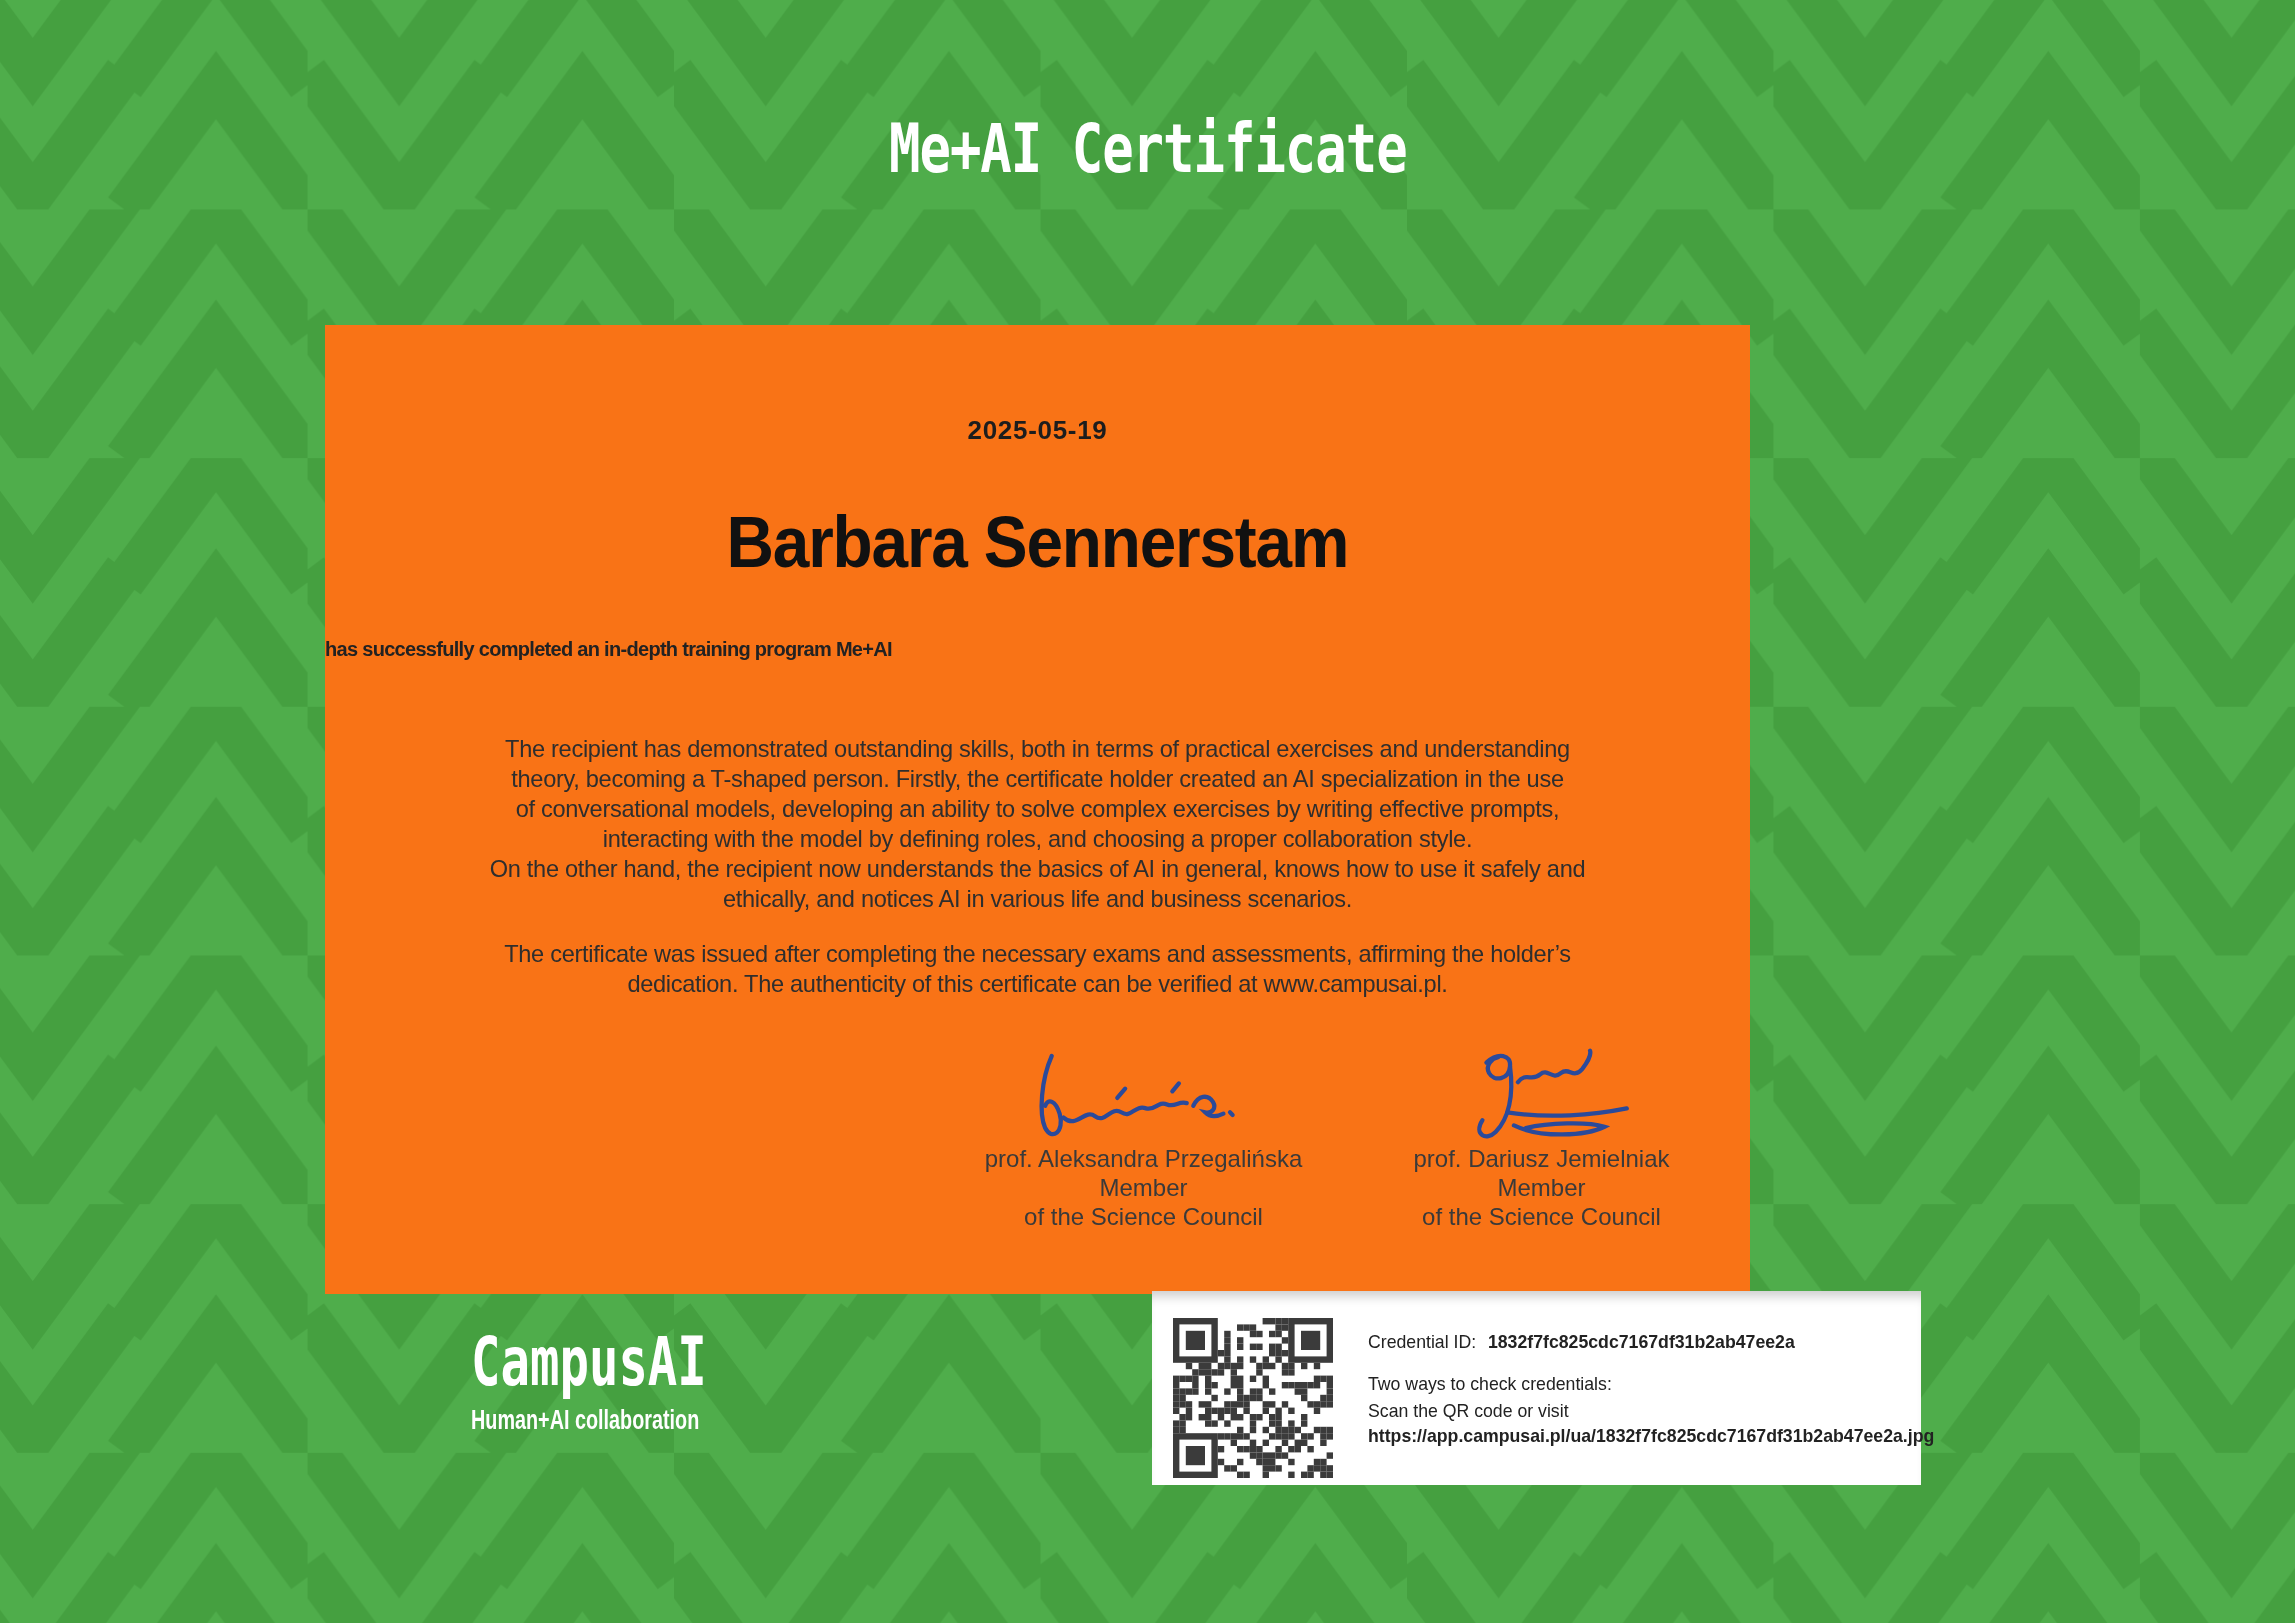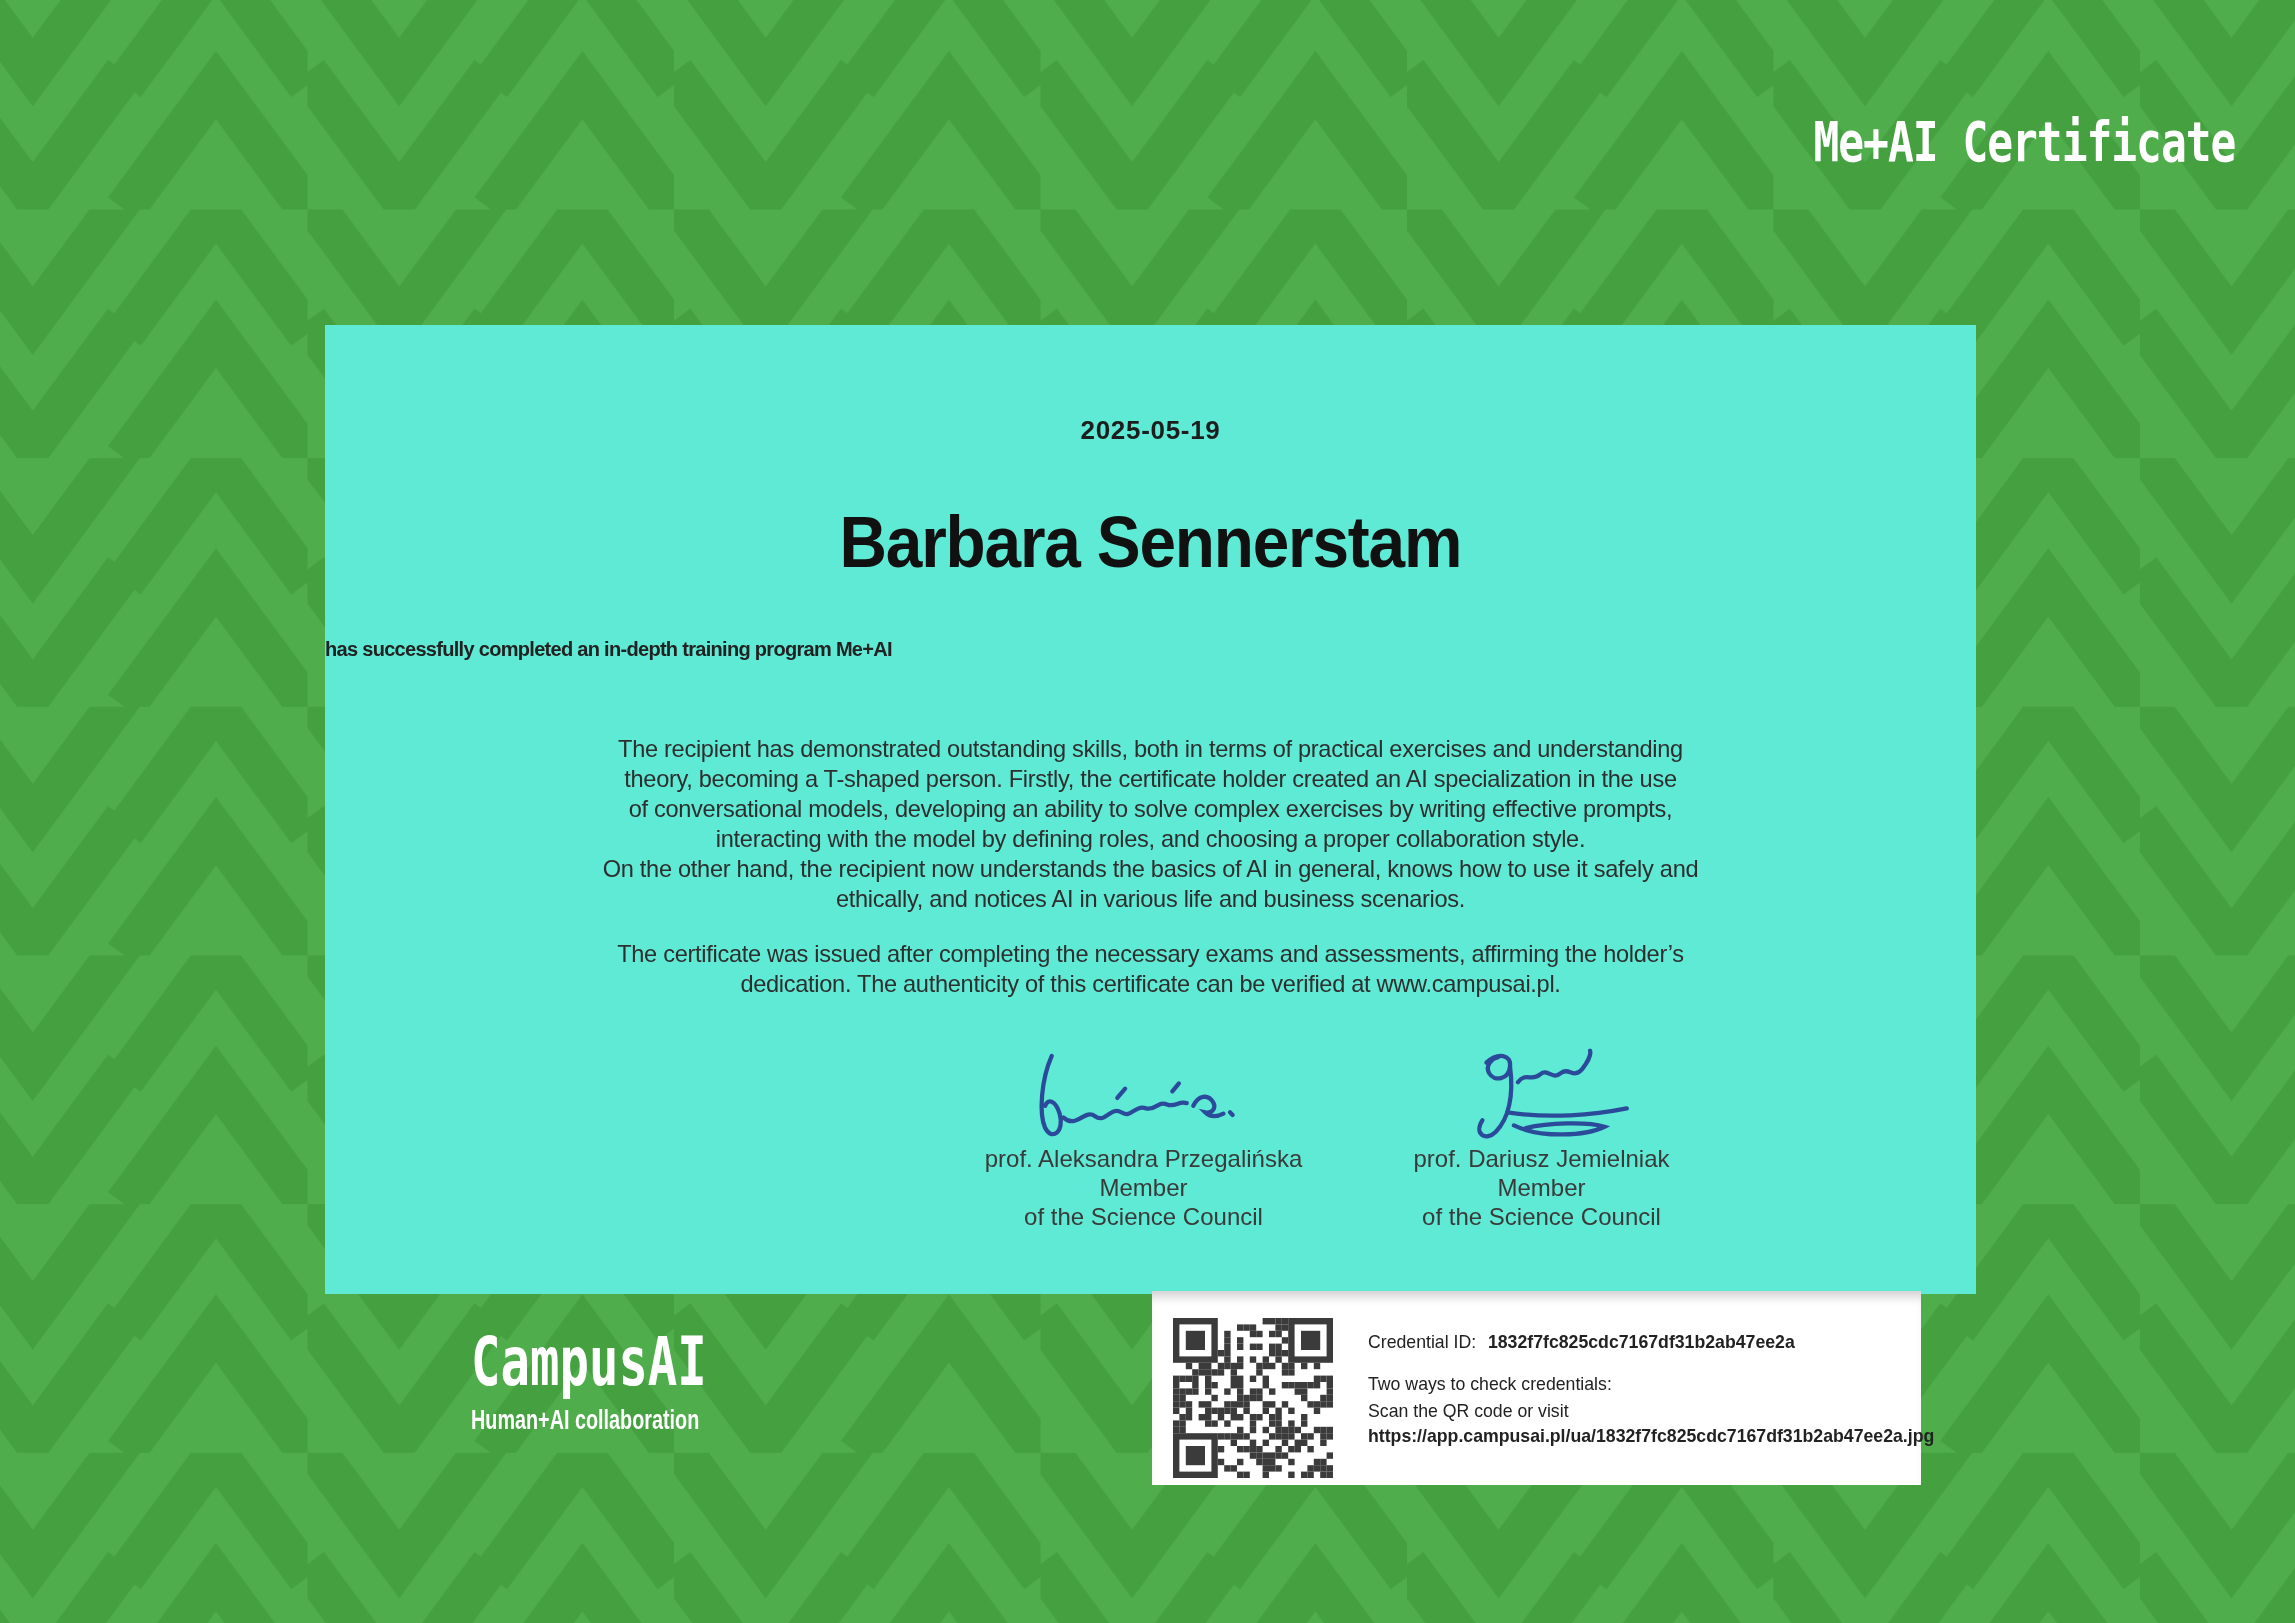--- a/index.html
+++ b/index.html
@@ -3,28 +3,28 @@
 <meta charset="utf-8">
 <style>
   html,body{margin:0;padding:0;}
   body{
     width:2295px;height:1623px;position:relative;overflow:hidden;
     font-family:"Liberation Sans", sans-serif;
     background:#4fad4b;
   }
   .bg-pattern{position:absolute;left:0;top:0;z-index:0;}
   .page-title{
-    position:absolute;top:110px;left:0;width:100%;text-align:right;z-index:2;
-    color:#ffffff;font-family:"DejaVu Sans Mono", monospace;font-weight:700;font-size:55px;
+    position:absolute;top:110px;left:0;width:100%;text-align:center;z-index:2;
+    color:#ffffff;font-family:"DejaVu Sans Mono", monospace;font-weight:700;font-size:67px;
     letter-spacing:-1.3px;
   }
   .page-title .squeeze{display:inline-block;transform:scaleX(.78);transform-origin:center;white-space:pre;}
   .cert-card{
-    position:absolute;left:325px;top:325px;width:1651px;height:969px;
-    background:#5eead4;z-index:1;
+    position:absolute;left:325px;top:325px;width:1425px;height:969px;
+    background:#f97316;z-index:1;
   }
   .cert-date{position:absolute;top:90px;left:0;width:100%;text-align:center;
     font-weight:700;font-size:26px;color:#1d1d1d;letter-spacing:0.7px;}
   .cert-name{position:absolute;top:175px;left:0;width:100%;text-align:center;
     font-weight:700;font-size:73px;color:#111;letter-spacing:-1.3px;}
   .cert-name .squeeze{display:inline-block;transform:scaleX(.9);transform-origin:center;}
   .cert-subtitle{position:absolute;top:313px;left:0;width:100%;text-align:left;
     font-weight:700;font-size:20px;color:#222;letter-spacing:-0.7px;}
   .cert-body{position:absolute;left:0;width:100%;text-align:center;white-space:pre-line;
     font-size:23.6px;line-height:30px;color:#2e2e2e;letter-spacing:-0.3px;}

